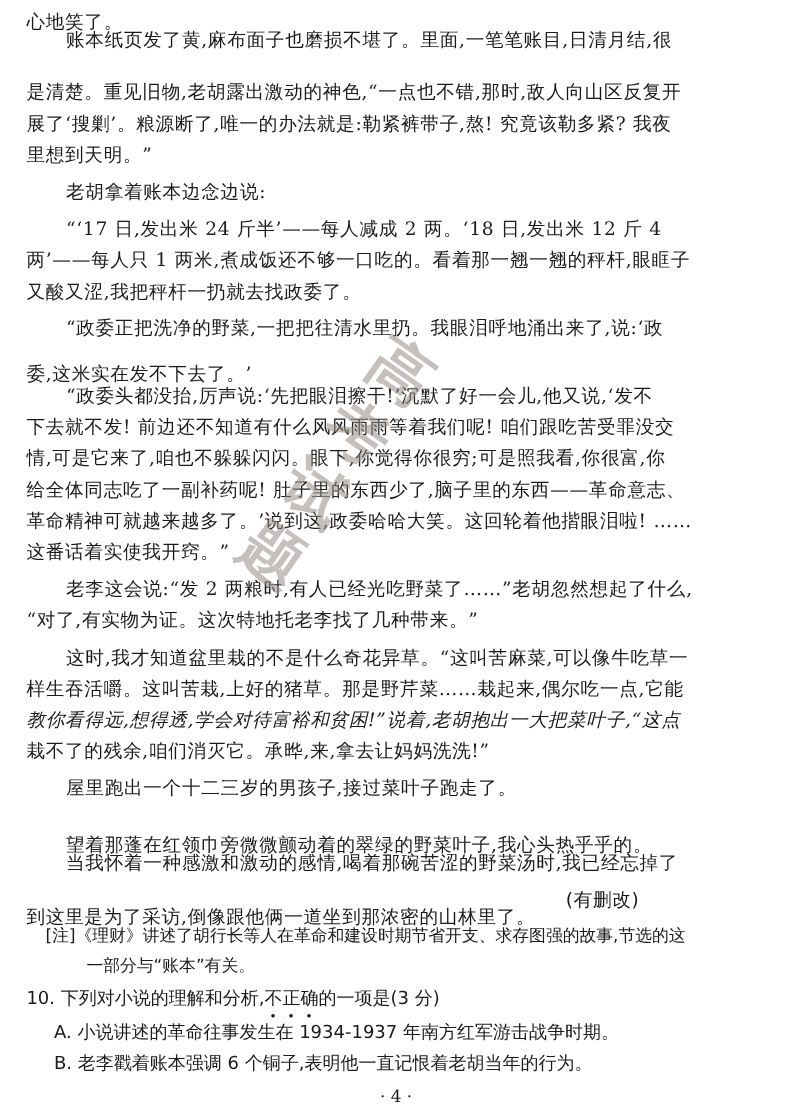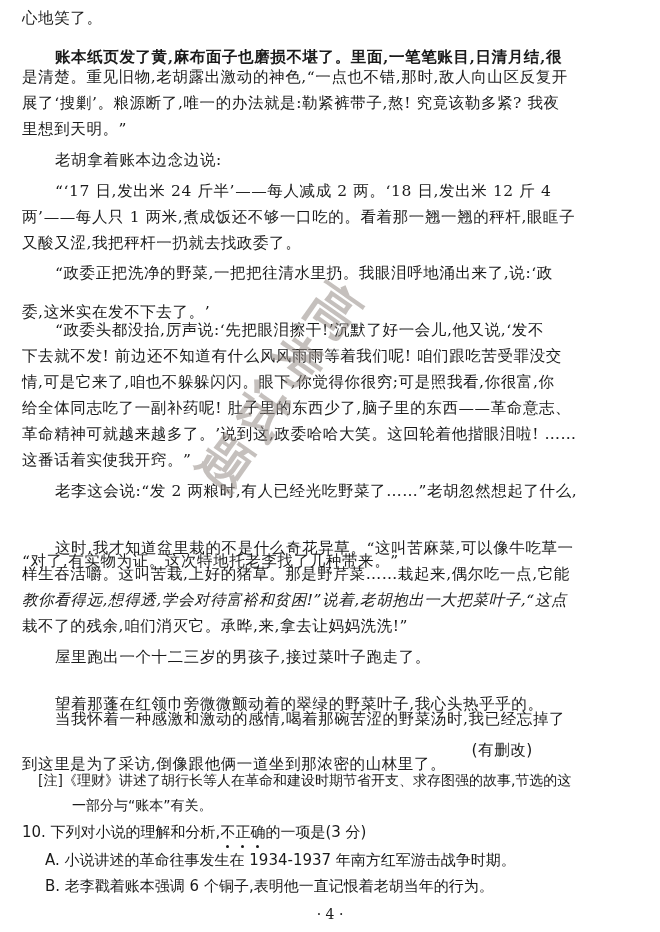--- a/index.html
+++ b/index.html
@@ -31,38 +31,38 @@
     font-family: "DejaVu Serif", serif; font-weight: bold; pointer-events: none;
   }
 </style>
 </head>
 <body>
 
 <div class="page">
 
   <div id="passage">
       <div class="line" style="top: 8px;">心地笑了。</div>
-      <div class="line ind" style="top: 47px; font-weight: bold;">账本纸页发了黄,麻布面子也磨损不堪了。里面,一笔笔账目,日清月结,很</div>
+      <div class="line ind" style="top: 23px;">账本纸页发了黄,麻布面子也磨损不堪了。里面,一笔笔账目,日清月结,很</div>
       <div class="line" style="top: 67px;">是清楚。重见旧物,老胡露出激动的神色,“一点也不错,那时,敌人向山区反复开</div>
       <div class="line" style="top: 93px;">展了‘搜剿’。粮源断了,唯一的办法就是:勒紧裤带子,熬! 究竟该勒多紧? 我夜</div>
       <div class="line" style="top: 119px;">里想到天明。”</div>
       <div class="line ind" style="top: 150px;">老胡拿着账本边念边说:</div>
       <div class="line ind" style="top: 181px;">“‘17 日,发出米 24 斤半’——每人减成 2 两。‘18 日,发出米 12 斤 4</div>
       <div class="line" style="top: 207px;">两’——每人只 1 两米,煮成饭还不够一口吃的。看着那一翘一翘的秤杆,眼眶子</div>
       <div class="line" style="top: 233px;">又酸又涩,我把秤杆一扔就去找政委了。</div>
       <div class="line ind" style="top: 263px;">“政委正把洗净的野菜,一把把往清水里扔。我眼泪呼地涌出来了,说:‘政</div>
       <div class="line" style="top: 302px;">委,这米实在发不下去了。’</div>
       <div class="line ind" style="top: 320px;">“政委头都没抬,厉声说:‘先把眼泪擦干!’沉默了好一会儿,他又说,‘发不</div>
       <div class="line" style="top: 346px;">下去就不发! 前边还不知道有什么风风雨雨等着我们呢! 咱们跟吃苦受罪没交</div>
       <div class="line" style="top: 372px;">情,可是它来了,咱也不躲躲闪闪。眼下,你觉得你很穷;可是照我看,你很富,你</div>
       <div class="line" style="top: 398px;">给全体同志吃了一副补药呢! 肚子里的东西少了,脑子里的东西——革命意志、</div>
       <div class="line" style="top: 424px;">革命精神可就越来越多了。’说到这,政委哈哈大笑。这回轮着他揩眼泪啦! ……</div>
       <div class="line" style="top: 450px;">这番话着实使我开窍。”</div>
       <div class="line ind" style="top: 481px;">老李这会说:“发 2 两粮时,有人已经光吃野菜了……”老胡忽然想起了什么,</div>
-      <div class="line" style="top: 507px; margin-top: 44px;">“对了,有实物为证。这次特地托老李找了几种带来。”</div>
+      <div class="line" style="top: 507px;">“对了,有实物为证。这次特地托老李找了几种带来。”</div>
       <div class="line ind" style="top: 538px;">这时,我才知道盆里栽的不是什么奇花异草。“这叫苦麻菜,可以像牛吃草一</div>
       <div class="line" style="top: 564px;">样生吞活嚼。这叫苦栽,上好的猪草。那是野芹菜……栽起来,偶尔吃一点,它能</div>
       <div class="line" style="top: 590px; font-style: italic;">教你看得远,想得透,学会对待富裕和贫困!”说着,老胡抱出一大把菜叶子,“这点</div>
       <div class="line" style="top: 616px;">栽不了的残余,咱们消灭它。承晔,来,拿去让妈妈洗洗!”</div>
       <div class="line ind" style="top: 647px;">屋里跑出一个十二三岁的男孩子,接过菜叶子跑走了。</div>
       <div class="line ind" style="top: 678px; margin-top: 16px;">望着那蓬在红领巾旁微微颤动着的翠绿的野菜叶子,我心头热乎乎的。</div>
       <div class="line ind" style="top: 709px;">当我怀着一种感激和激动的感情,喝着那碗苦涩的野菜汤时,我已经忘掉了</div>
       <div class="line" style="top: 735px; margin-top: 19px;">到这里是为了采访,倒像跟他俩一道坐到那浓密的山林里了。</div>
     </div>
 

